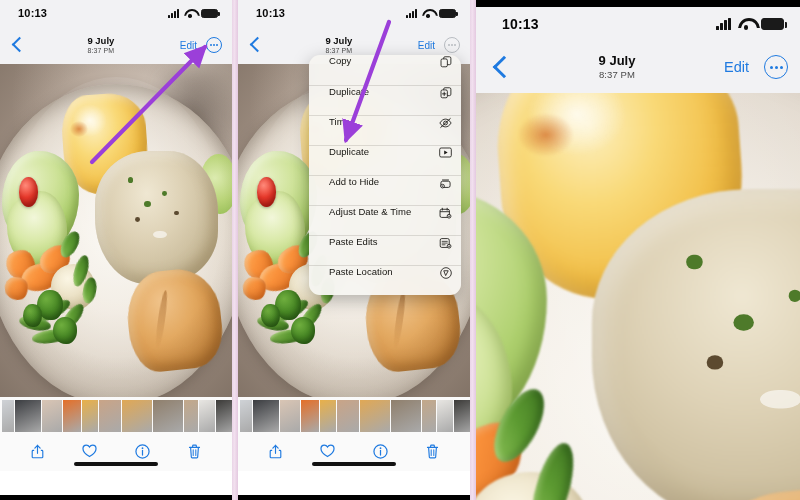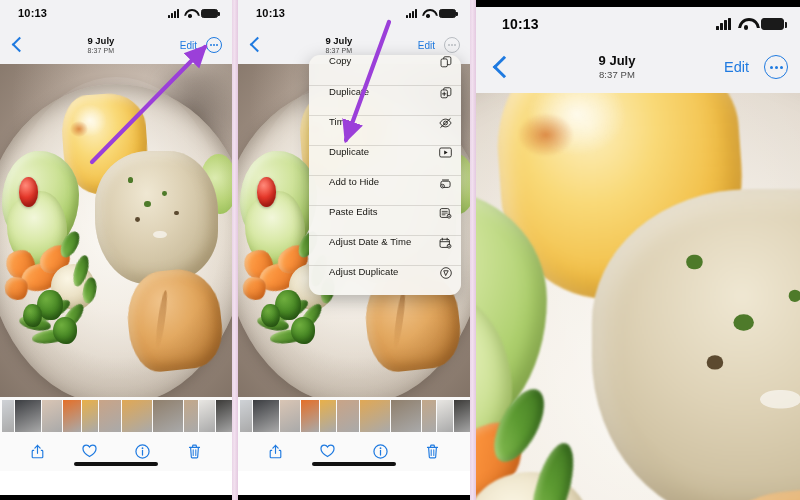--- a/index.html
+++ b/index.html
@@ -697,44 +697,44 @@
         <div class="ctx-icon">
           <svg width="13" height="12" viewBox="0 0 15 13">
               <rect x="2.2" y="4.4" width="10.6" height="7.2" rx="2" stroke="#1d1c18" stroke-width="1" fill="none"></rect>
               <path d="M4 3 H11" stroke="#1d1c18" stroke-width="1" stroke-linecap="round"></path>
               <circle cx="4.1" cy="10.1" r="2.1" fill="#f7f5f2" stroke="#1d1c18" stroke-width="1"></circle>
               <circle cx="4.1" cy="10.1" r=".8" fill="#1d1c18"></circle>
             </svg>
         </div>
       </div>
       <div class="ctx-item">
-        <div class="ctx-label">Paste Edits</div>
-        <div class="ctx-icon">
-          <svg width="13" height="12" viewBox="0 0 15 13">
-              <rect x="1.4" y="1.4" width="10.4" height="10.2" rx="1.8" stroke="#1d1c18" stroke-width="1" fill="none"></rect>
-              <path d="M3.6 4.6 H9.6 M3.6 6.6 H9.6 M3.6 8.6 H7" stroke="#1d1c18" stroke-width=".9" stroke-linecap="round"></path>
-              <circle cx="11.6" cy="10.2" r="2.2" fill="#f7f5f2" stroke="#1d1c18" stroke-width="1"></circle>
-              <circle cx="11.6" cy="10.2" r=".85" fill="#1d1c18"></circle>
-            </svg>
-        </div>
-      </div>
-      <div class="ctx-item">
         <div class="ctx-label">Adjust Date &amp; Time</div>
         <div class="ctx-icon">
           <svg width="13" height="12" viewBox="0 0 15 13">
               <rect x="1.2" y="2.2" width="10.8" height="9.4" rx="1.8" stroke="#1d1c18" stroke-width="1" fill="none"></rect>
               <path d="M1.2 5 H12" stroke="#1d1c18" stroke-width="1"></path>
               <path d="M3.8 1 V3.2 M9.4 1 V3.2" stroke="#1d1c18" stroke-width="1" stroke-linecap="round"></path>
               <circle cx="11.6" cy="10.2" r="2.2" fill="#f7f5f2" stroke="#1d1c18" stroke-width="1"></circle>
               <circle cx="11.6" cy="10.2" r=".85" fill="#1d1c18"></circle>
             </svg>
         </div>
       </div>
       <div class="ctx-item">
-        <div class="ctx-label">Adjust Duplicate</div>
+        <div class="ctx-label">Paste Edits</div>
+        <div class="ctx-icon">
+          <svg width="13" height="12" viewBox="0 0 15 13">
+              <rect x="1.4" y="1.4" width="10.4" height="10.2" rx="1.8" stroke="#1d1c18" stroke-width="1" fill="none"></rect>
+              <path d="M3.6 4.6 H9.6 M3.6 6.6 H9.6 M3.6 8.6 H7" stroke="#1d1c18" stroke-width=".9" stroke-linecap="round"></path>
+              <circle cx="11.6" cy="10.2" r="2.2" fill="#f7f5f2" stroke="#1d1c18" stroke-width="1"></circle>
+              <circle cx="11.6" cy="10.2" r=".85" fill="#1d1c18"></circle>
+            </svg>
+        </div>
+      </div>
+      <div class="ctx-item">
+        <div class="ctx-label">Paste Location</div>
         <div class="ctx-icon">
           <svg width="12" height="12" viewBox="0 0 14 14">
               <circle cx="7" cy="7" r="6.2" stroke="#1d1c18" stroke-width="1" fill="none"></circle>
               <path d="M4.4 4.4 L9.6 4.4 L6.6 10 Z" fill="none" stroke="#1d1c18" stroke-width="1" stroke-linejoin="round"></path>
             </svg>
         </div>
       </div>
     </div>
 
     <svg class="arrow-layer" width="232" height="500" viewBox="0 0 232 500">

